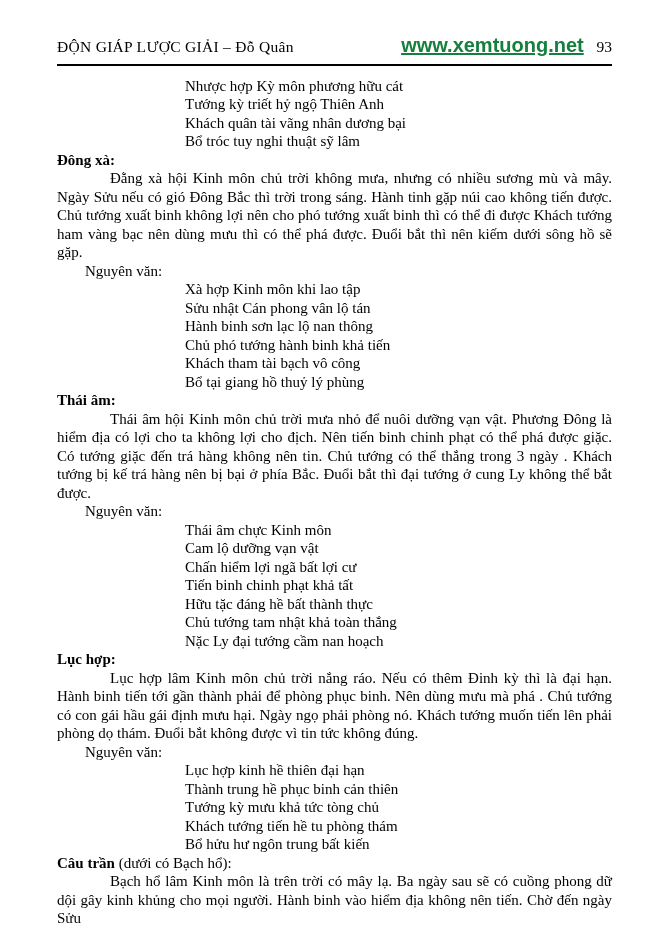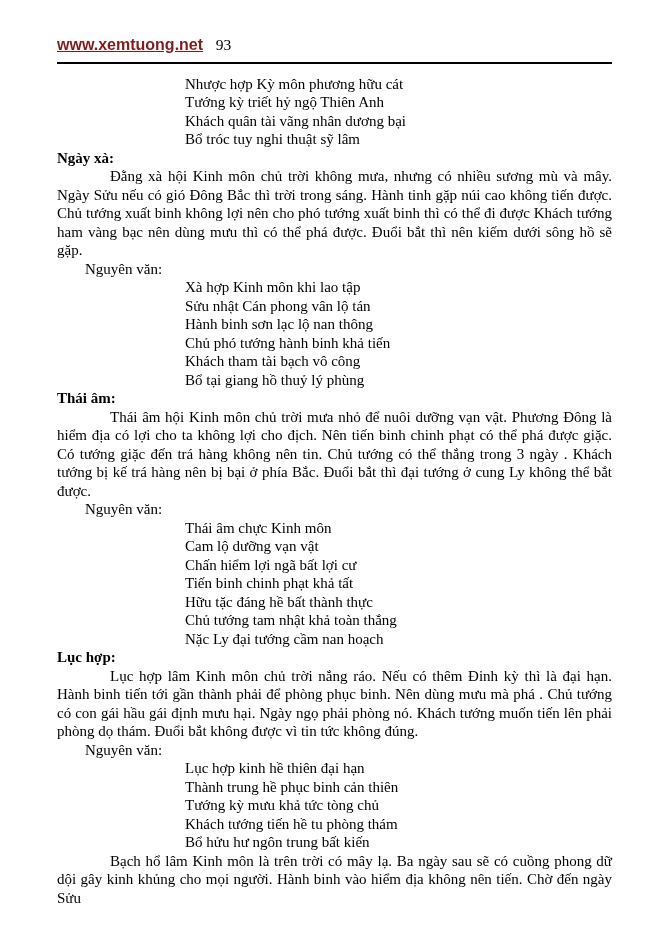--- a/index.html
+++ b/index.html
@@ -22,22 +22,22 @@
     align-items: baseline;
   }
   .header-title {
     font-size: 15.5px;
     letter-spacing: 0.3px;
   }
   .header-right { white-space: nowrap; }
   .website-link {
     font-family: "Liberation Sans", "DejaVu Sans", sans-serif;
     font-weight: bold;
-    font-size: 16px;
-    color: #7f1d1d;
+    font-size: 20px;
+    color: #15803d;
     text-decoration: underline;
     cursor: pointer;
   }
   .page-number {
     margin-left: 9px;
     font-size: 15.5px;
   }
   .rule {
     border: none;
     border-top: 2px solid #000000;
@@ -53,36 +53,37 @@
     text-indent: 53px;
   }
   .nguyen-van { margin-left: 28px; }
 </style>
 </head>
 <body>
 
 <div class="page">
 
   <div class="header">
+    <span class="header-title">ĐỘN GIÁP LƯỢC GIẢI – Đỗ Quân</span>
     <span class="header-right">
       <a class="website-link">www.xemtuong.net</a>
       <span class="page-number">93</span>
     </span>
   </div>
   <hr class="rule">
 
   <div class="verse">
     <div class="verse-line">Nhược hợp Kỳ môn phương hữu cát</div>
     <div class="verse-line">Tướng kỳ triết hỷ ngộ Thiên Anh</div>
     <div class="verse-line">Khách quân tài vãng nhân dương bại</div>
     <div class="verse-line">Bổ tróc tuy nghi thuật sỹ lâm</div>
   </div>
 
   <div class="section">
-    <div class="heading">Ngày xà:</div>
+    <div class="heading">Đông xà:</div>
     <p class="para">Đằng xà hội Kinh môn chủ trời không mưa, nhưng có nhiều sương mù và mây. Ngày Sửu nếu có gió Đông Bắc thì trời trong sáng. Hành tinh gặp núi cao không tiến được. Chủ tướng xuất binh không lợi nên cho phó tướng xuất binh thì có thể đi được Khách tướng ham vàng bạc nên dùng mưu thì có thể phá được. Đuổi bắt thì nên kiếm dưới sông hồ sẽ gặp.</p>
     <div class="nguyen-van">Nguyên văn:</div>
     <div class="verse">
       <div class="verse-line">Xà hợp Kinh môn khi lao tập</div>
       <div class="verse-line">Sửu nhật Cán phong vân lộ tán</div>
       <div class="verse-line">Hành binh sơn lạc lộ nan thông</div>
       <div class="verse-line">Chủ phó tướng hành binh khả tiến</div>
       <div class="verse-line">Khách tham tài bạch vô công</div>
       <div class="verse-line">Bổ tại giang hồ thuỷ lý phùng</div>
     </div>
@@ -110,16 +111,17 @@
     <div class="verse">
       <div class="verse-line">Lục hợp kinh hề thiên đại hạn</div>
       <div class="verse-line">Thành trung hề phục binh cản thiên</div>
       <div class="verse-line">Tướng kỳ mưu khả tức tòng chủ</div>
       <div class="verse-line">Khách tướng tiến hề tu phòng thám</div>
       <div class="verse-line">Bổ hửu hư ngôn trung bất kiến</div>
     </div>
   </div>
 
   <div class="section">
+    <div class="heading"><span>Câu trần</span><span class="note"> (dưới có Bạch hổ):</span></div>
     <p class="para">Bạch hổ lâm Kinh môn là trên trời có mây lạ. Ba ngày sau sẽ có cuồng phong dữ dội gây kinh khủng cho mọi người. Hành binh vào hiểm địa không nên tiến. Chờ đến ngày Sửu</p>
   </div>
 
 </div>
 
 </body></html>

